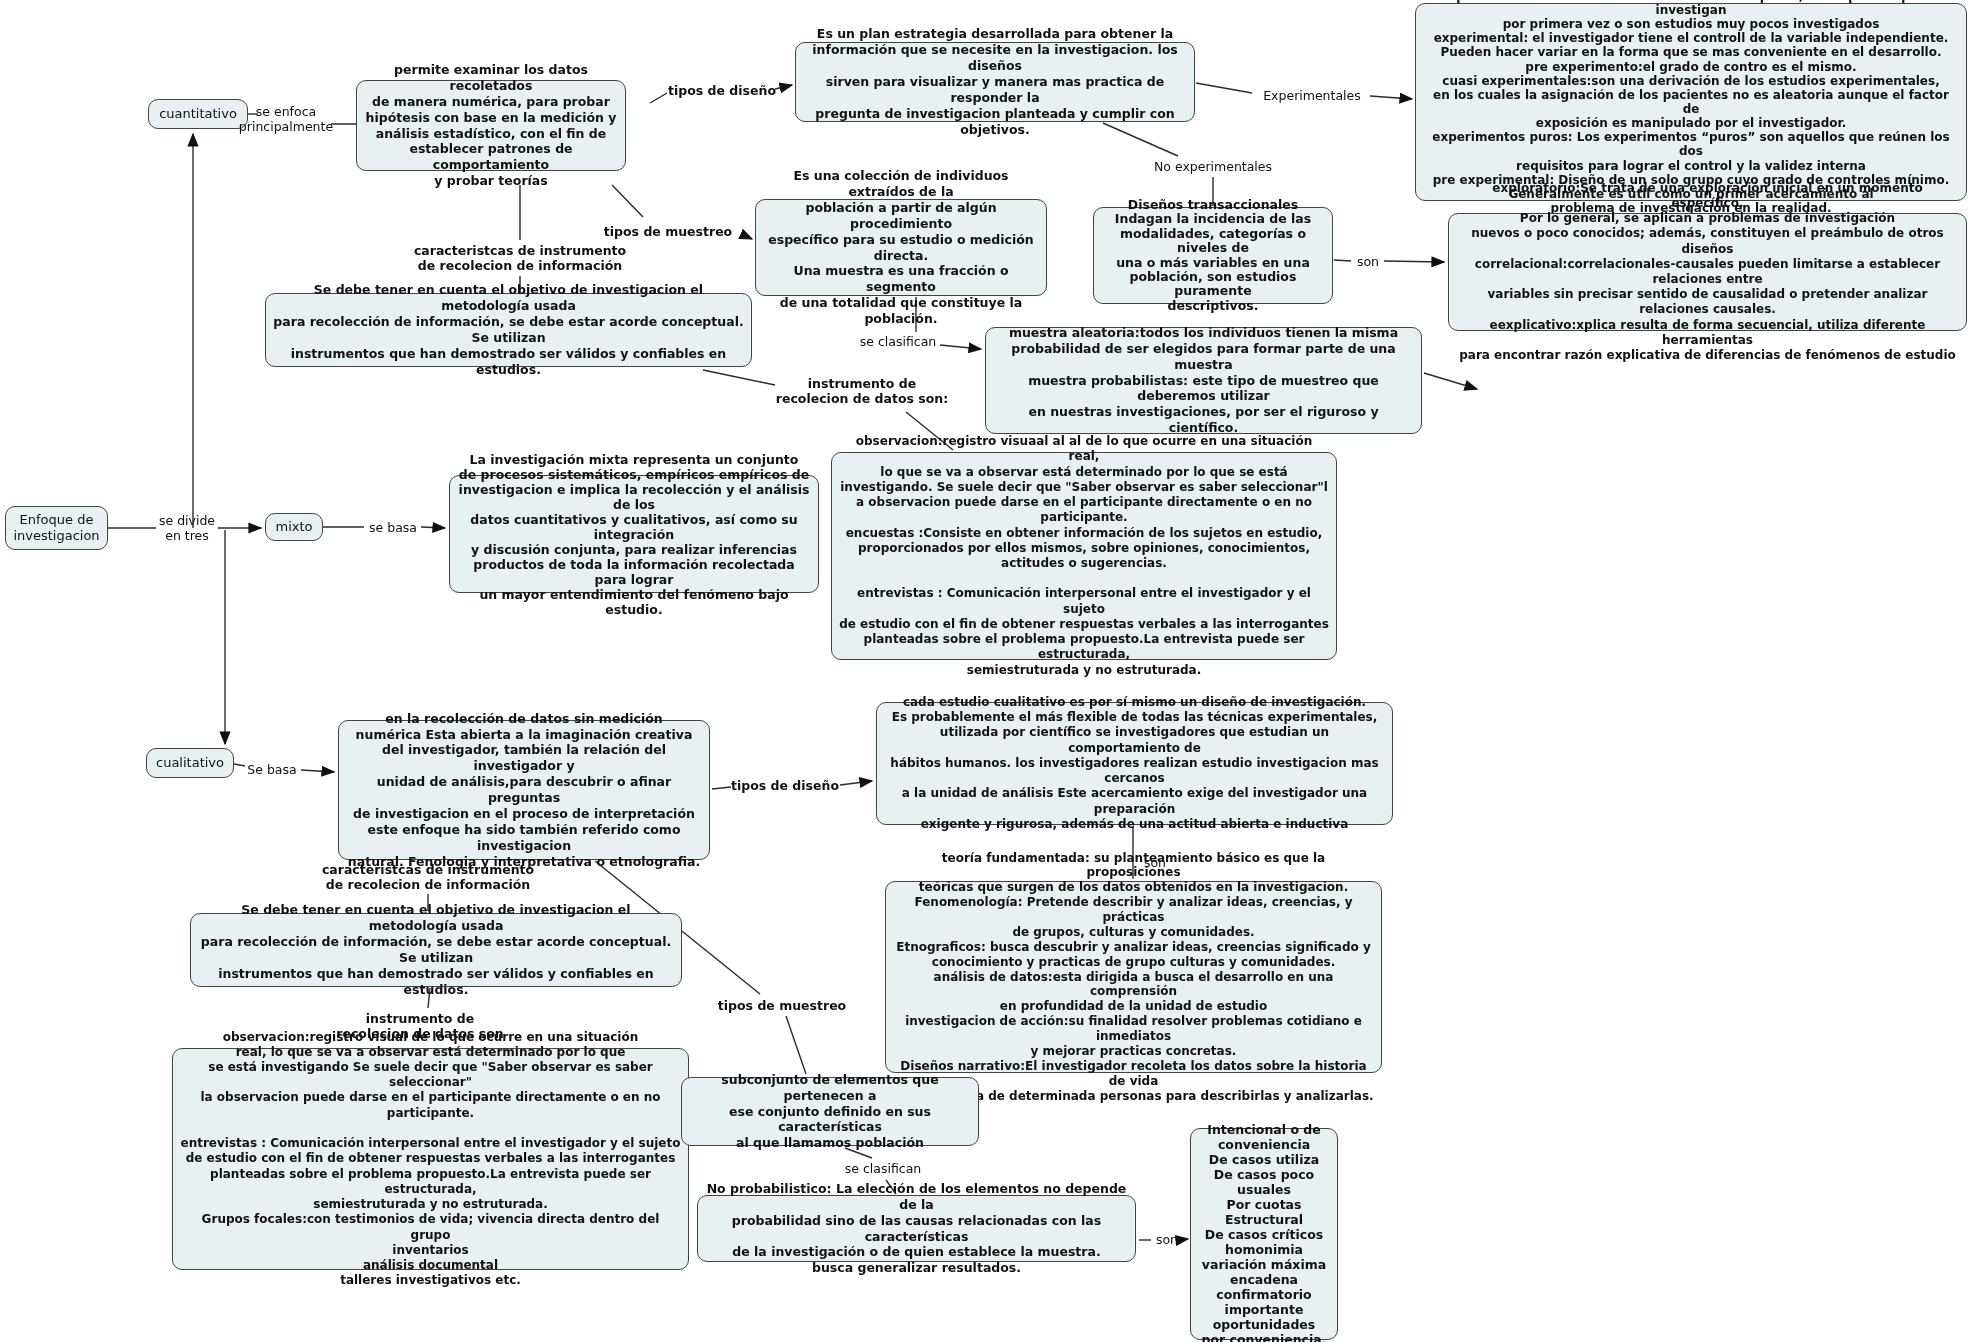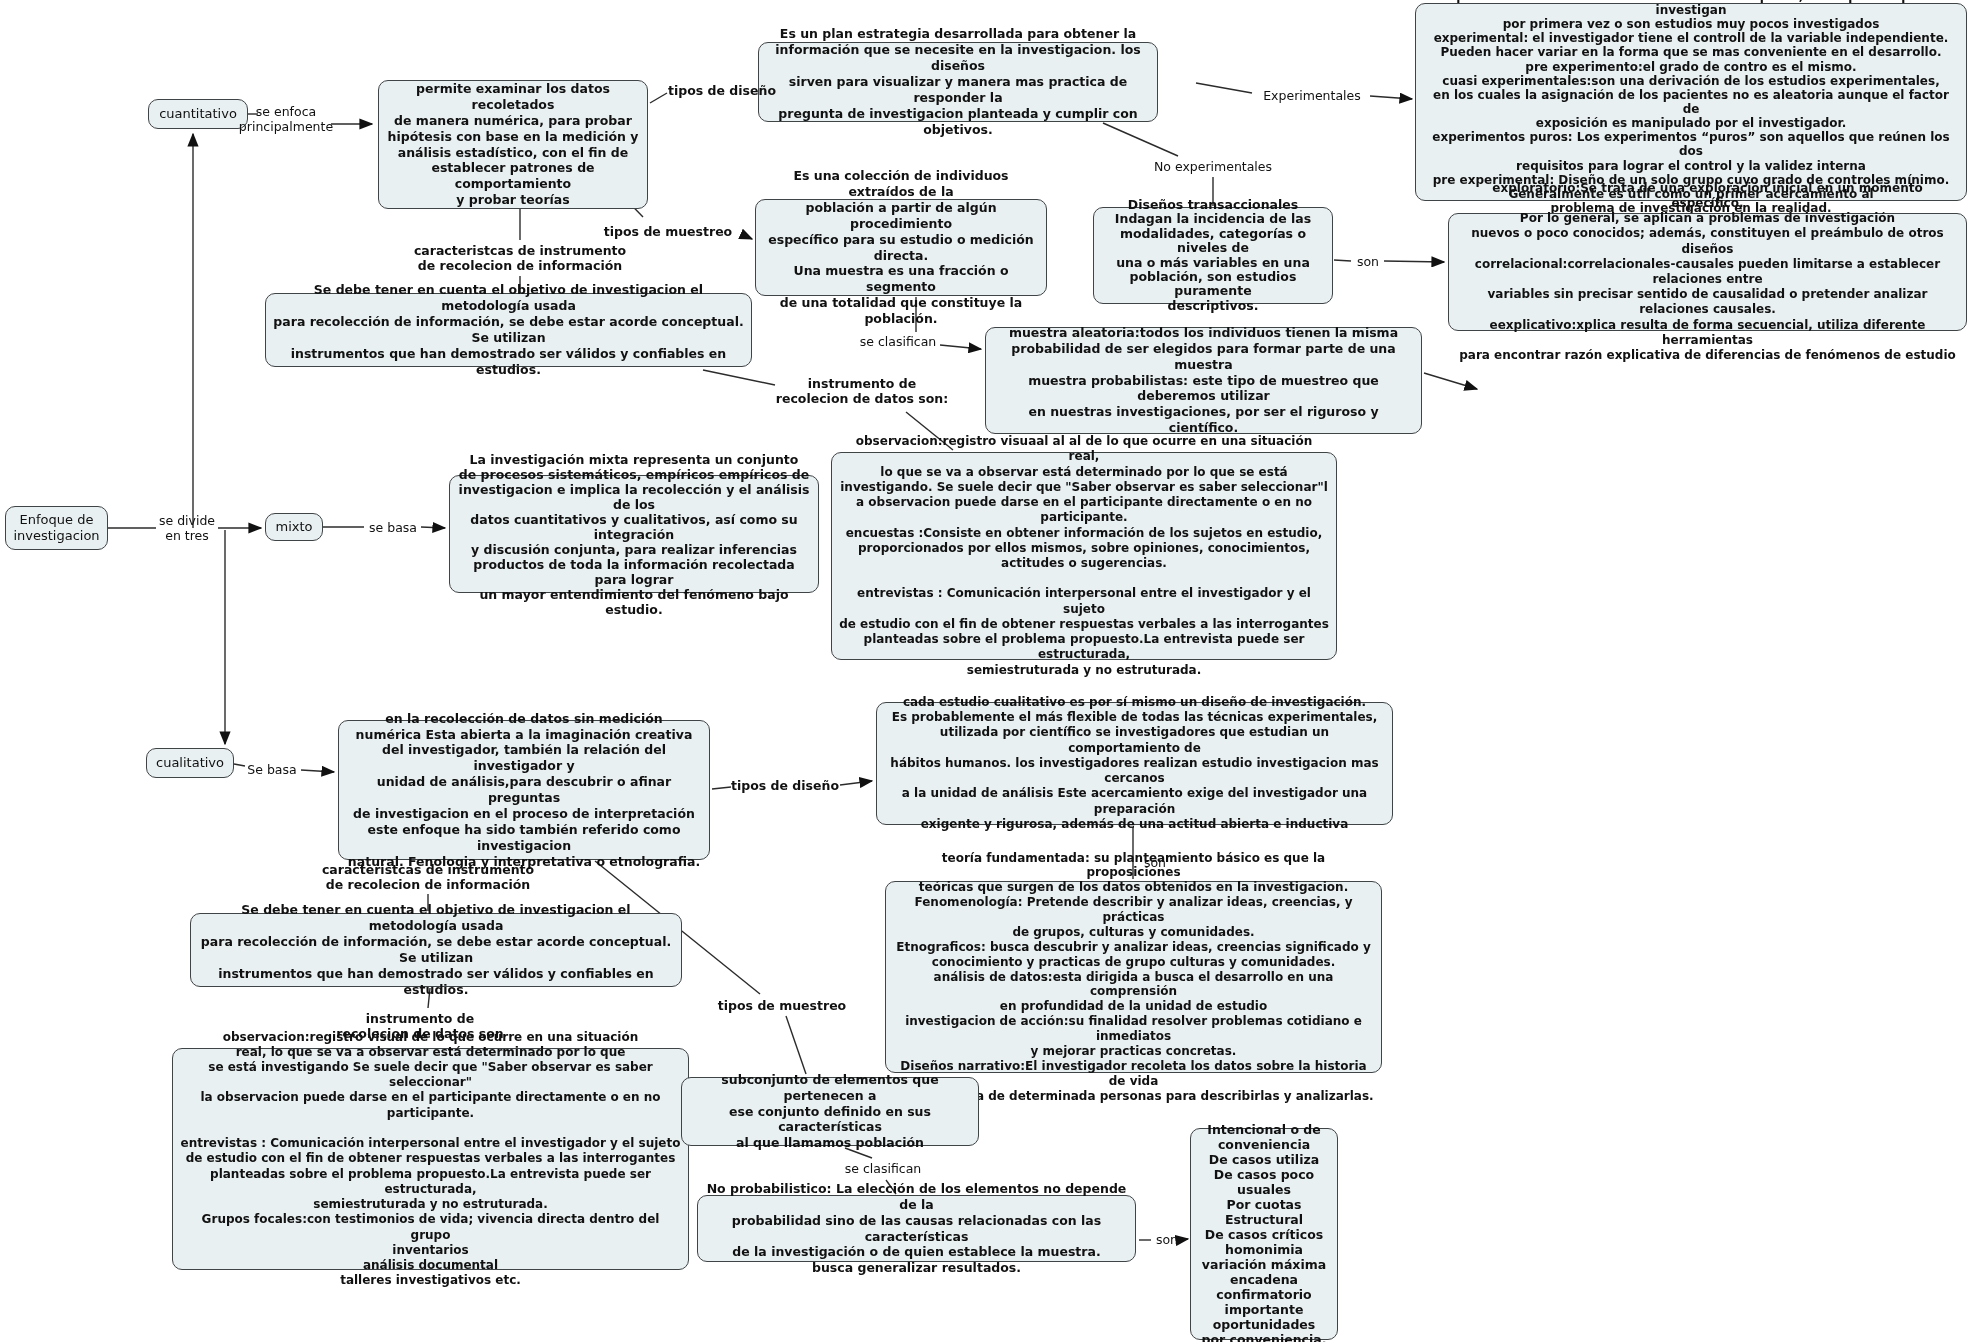--- a/index.html
+++ b/index.html
@@ -92,27 +92,27 @@
 
       <line x1="845" y1="1148" x2="872" y2="1158"></line>
       <line x1="886" y1="1180" x2="896" y2="1194"></line>
 
       <line x1="1139" y1="1240" x2="1151" y2="1240"></line>
       <line x1="1180" y1="1240" x2="1188" y2="1239" marker-end="url(#arrow)"></line>
     </g>
   </svg>
 
   <div class="node title" style="left:148px;top:99px;width:100px;height:30px">cuantitativo</div>
-  <div class="node" style="left:378px;top:80px;width:270px;height:129px">permite  examinar los datos recoletados
+  <div class="node" style="left:356px;top:80px;width:270px;height:91px">permite  examinar los datos recoletados
 de manera numérica, para probar
 hipótesis  con base en la medición y
 análisis estadístico, con el fin de
 establecer patrones de comportamiento
 y probar teorías</div>
-  <div class="node" style="left:758px;top:42px;width:400px;height:80px">Es un plan estrategia desarrollada para obtener la
+  <div class="node" style="left:795px;top:42px;width:400px;height:80px">Es un plan estrategia desarrollada para obtener la
 información que se necesite en la investigacion. los diseños
 sirven para visualizar y manera mas practica de responder la
 pregunta de investigacion planteada y  cumplir con objetivos.</div>
   <div class="node small" style="left:1415px;top:3px;width:552px;height:198px;line-height:1.18">Exploratorios: También conocido como estudio piloto, son aquellos que se investigan
 por primera vez o son estudios muy pocos investigados
 experimental: el investigador tiene el controll de la variable independiente.
 Pueden  hacer variar en la forma que se mas conveniente en el desarrollo.
 pre experimento:el grado de contro es el mismo.
 cuasi experimentales:son una derivación de los estudios experimentales,
 en los cuales la asignación de los pacientes no es aleatoria aunque el factor de

